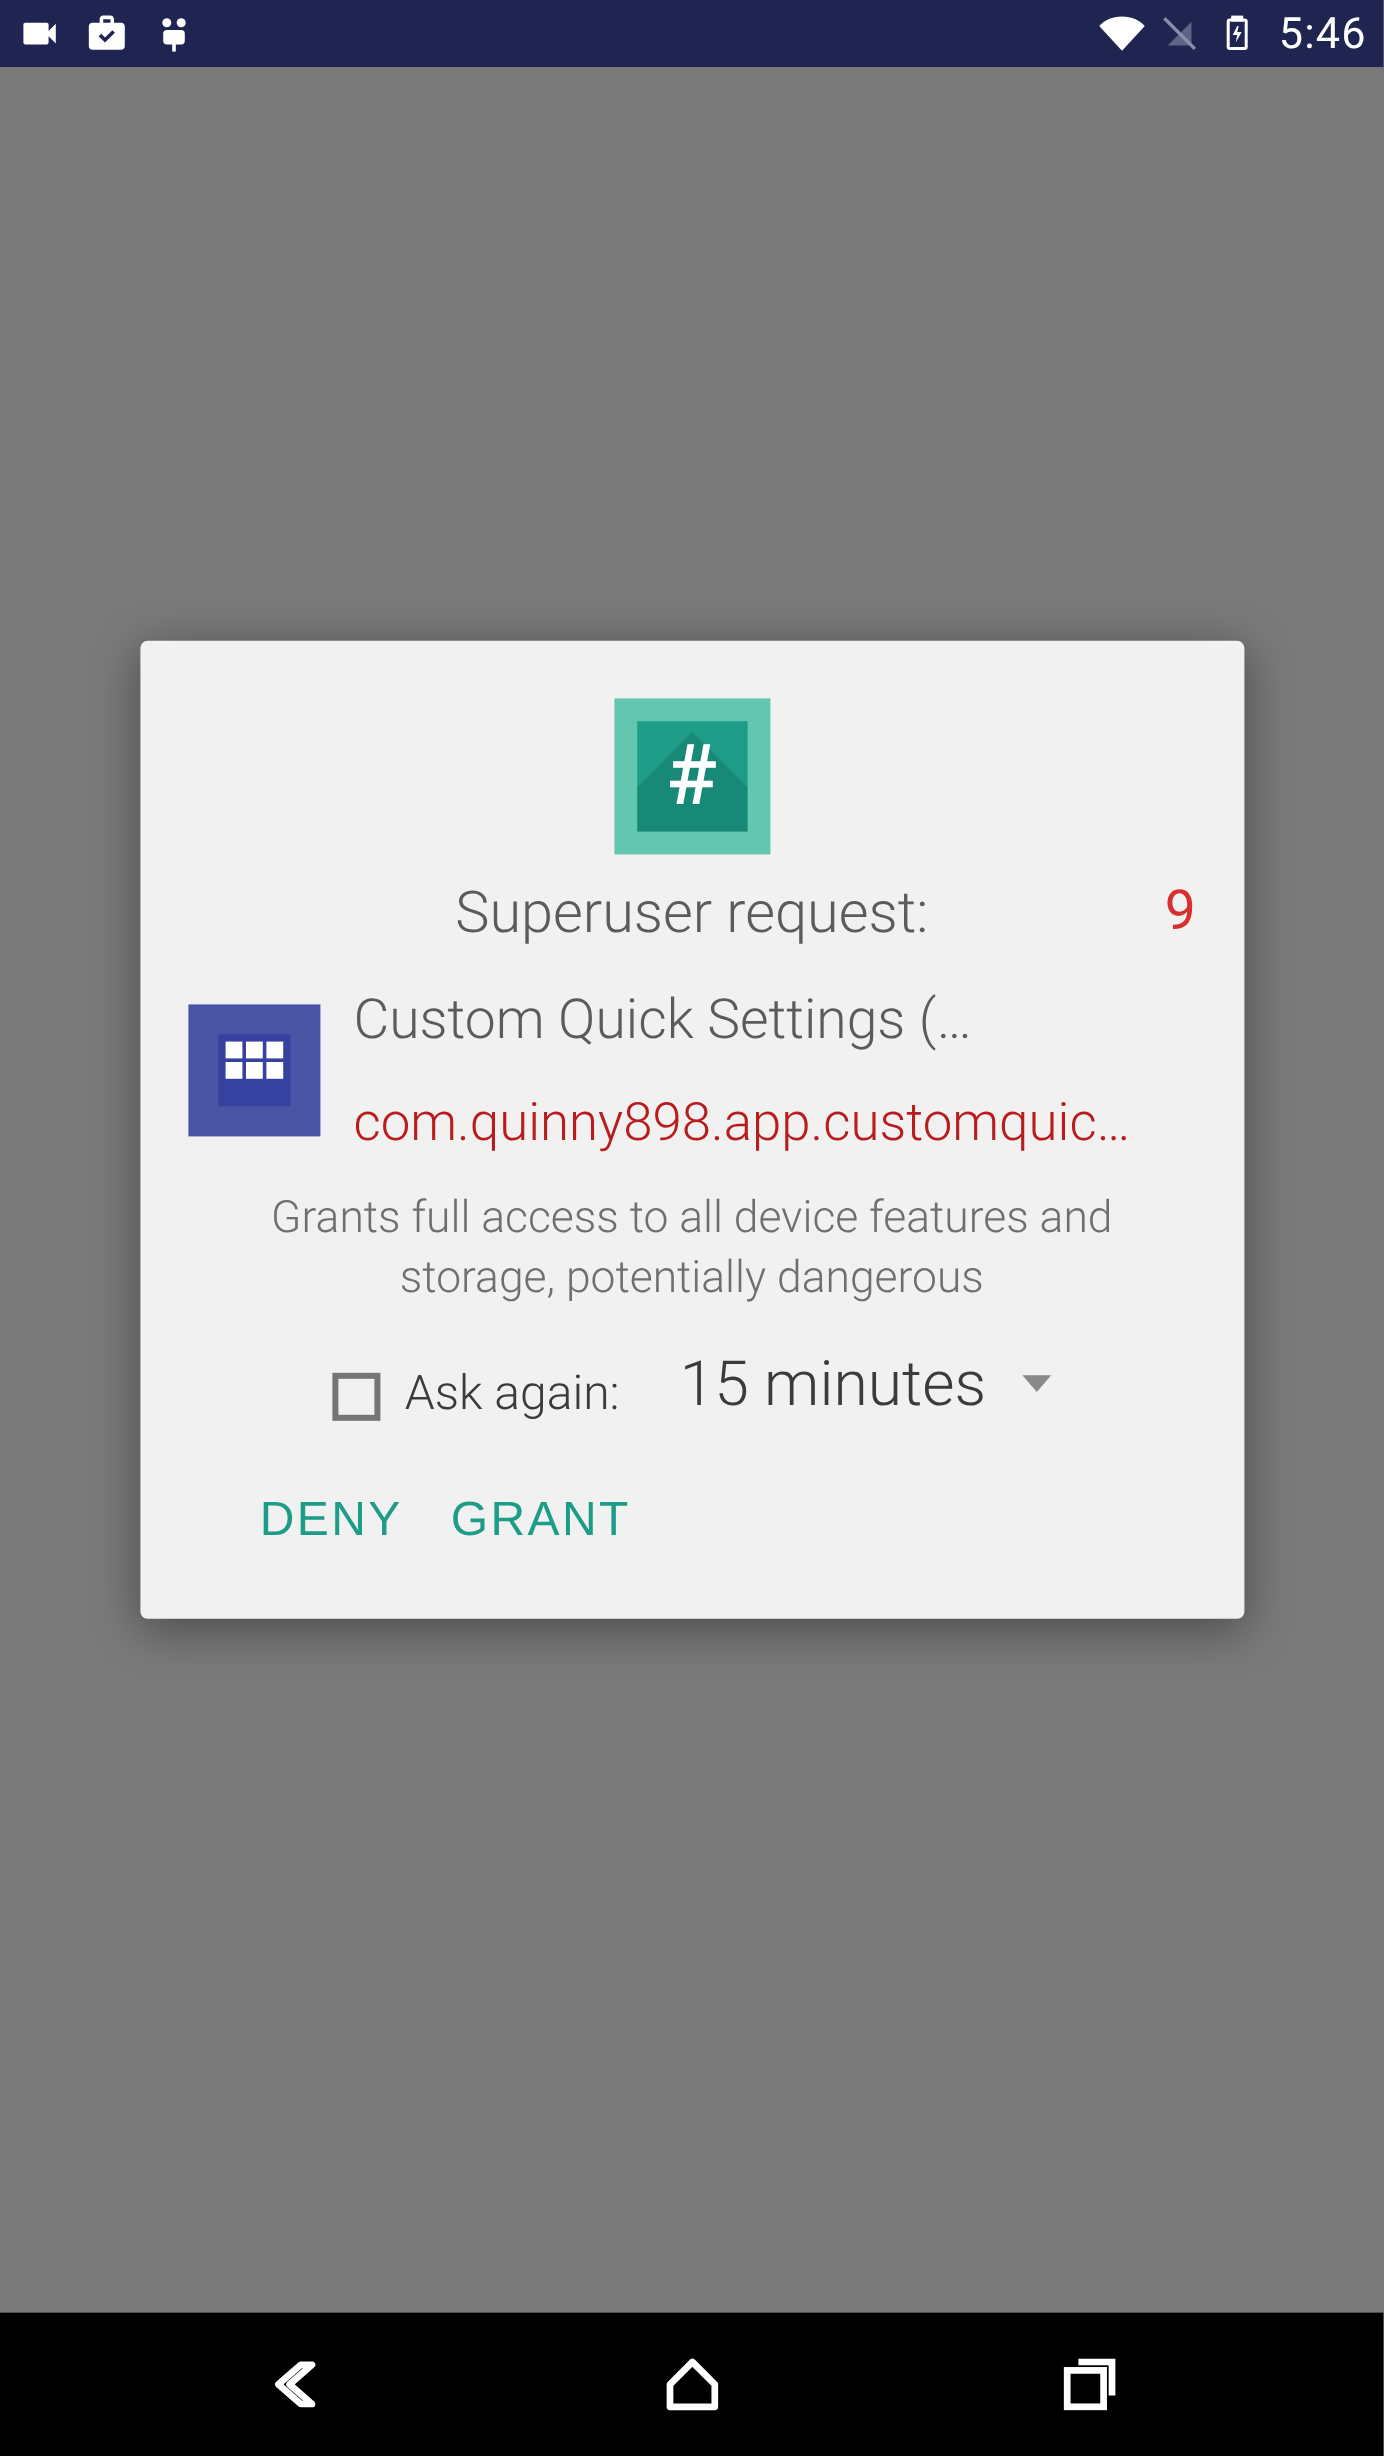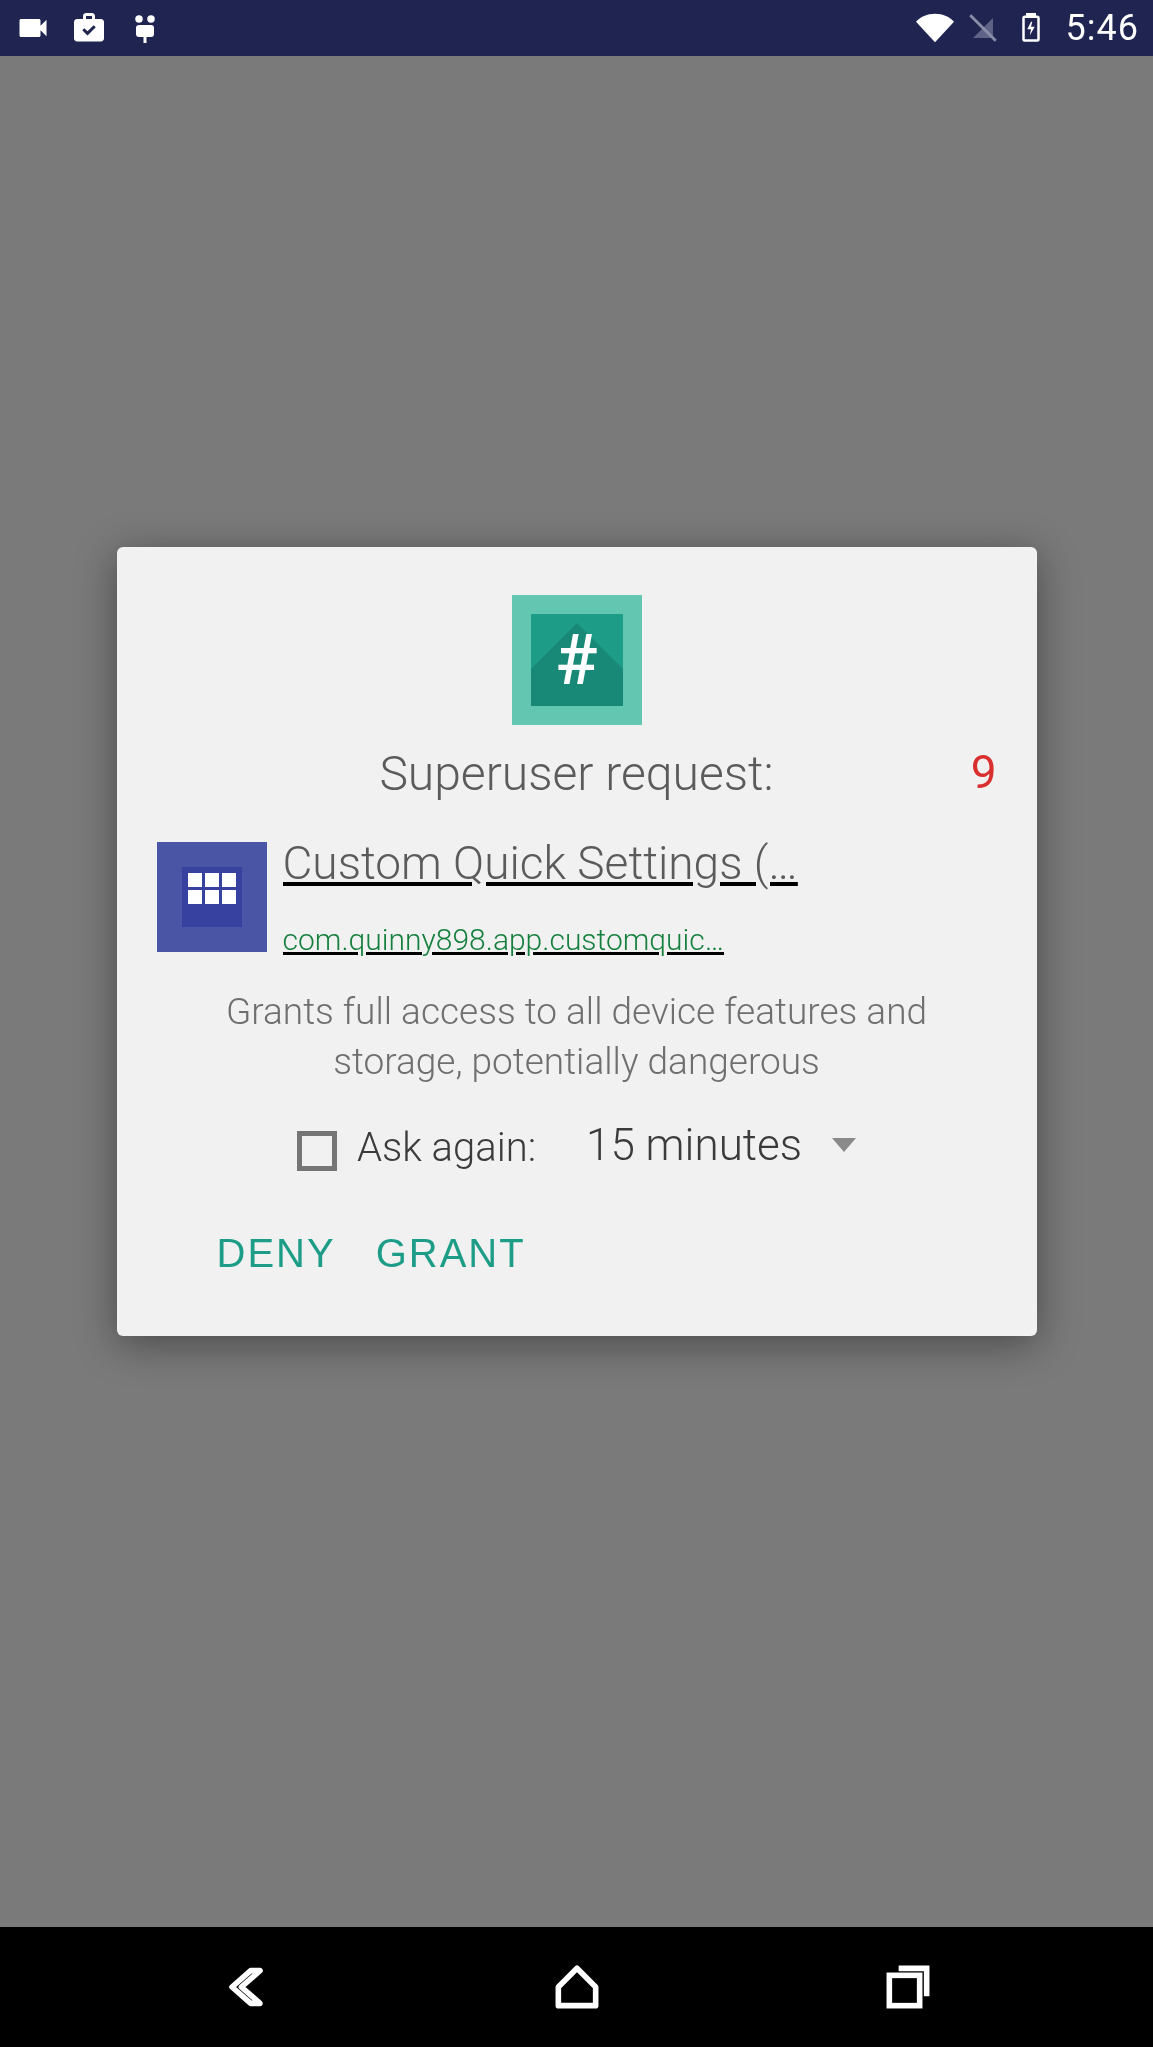--- a/index.html
+++ b/index.html
@@ -91,23 +91,22 @@
     right: 0;
     top: 0;
     font-size: 46px;
     color: #d92f2f;
     font-weight: 400;
   }
 
   .app-row {
     display: flex;
     align-items: center;
-    gap: 16px;
+    gap: 28px;
     margin-bottom: 30px;
-    text-decoration: underline;
   }
   .app-icon {
     width: 110px; height: 110px;
     background: #4b55a6;
     display: flex; align-items: center; justify-content: center;
     flex-shrink: 0;
   }
   .app-icon-grid {
     width: 60px; height: 60px;
     background: #3742a0;
@@ -123,22 +122,22 @@
   .app-text { overflow: hidden; flex: 1; min-width: 0; }
   .app-name {
     font-size: 46px;
     color: #5b5b5b;
     font-weight: 300;
     white-space: nowrap;
     overflow: hidden;
     text-overflow: ellipsis;
   }
   .app-package {
-    font-size: 30px;
-    color: #15803d;
+    font-size: 44px;
+    color: #b91c1c;
     font-weight: 300;
     white-space: nowrap;
     overflow: hidden;
     text-overflow: ellipsis;
     margin-top: 32px;
   }
 
   .warning {
     font-size: 37px;
     color: #6f6f6f;
@@ -163,21 +162,21 @@
   }
   .ask-label {
     font-size: 40px;
     color: #3b3b3b;
     font-weight: 300;
   }
   .dropdown {
     display: flex;
     align-items: center;
     gap: 30px;
-    font-size: 44px;
+    font-size: 52px;
     color: #3b3b3b;
     font-weight: 300;
     margin-left: 30px;
   }
   .dropdown-caret {
     width: 0; height: 0;
     border-left: 12px solid transparent;
     border-right: 12px solid transparent;
     border-top: 14px solid #8a8a8a;
   }

